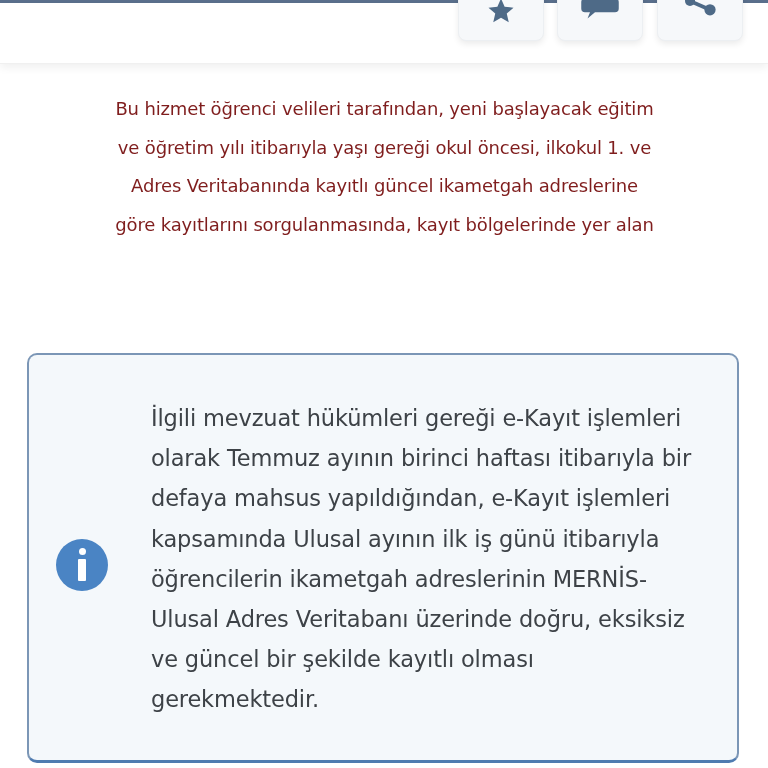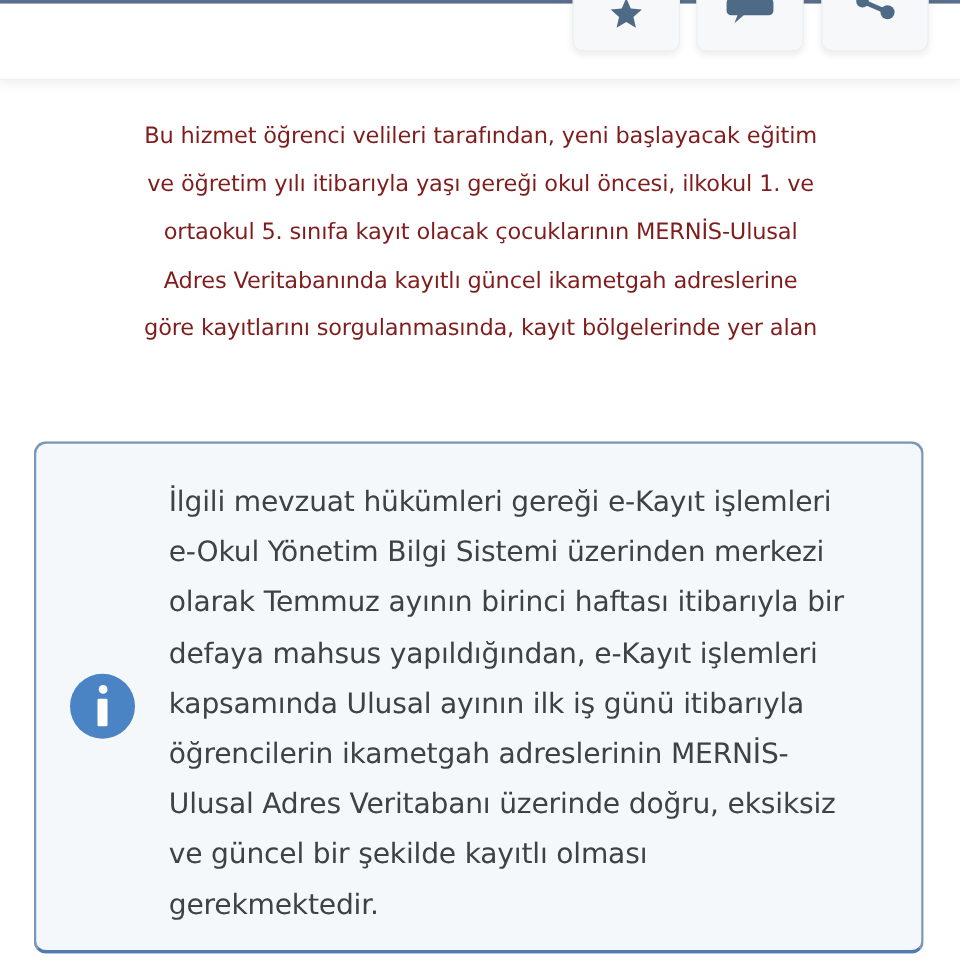--- a/index.html
+++ b/index.html
@@ -97,21 +97,21 @@
     }
     .info-text {
       position: absolute;
       left: 106px;
       top: 27px;
       width: 590px;
       font-size: 22.5px;
       line-height: 40.2px;
       color: #3d4247;
       letter-spacing: -0.15px;
-      margin: 0;
+      margin: 16px;
     }
     .line { display: block; white-space: nowrap; }
   </style>
 </head>
 <body>
 
 <div class="page">
   <div class="top-bar"></div>
 
   <div class="header">
@@ -130,33 +130,31 @@
         <circle cx="6" cy="4" r="4" fill="#4e6a87"></circle>
         <circle cx="22" cy="11" r="4.5" fill="#4e6a87"></circle>
         <line x1="6" y1="4" x2="22" y2="11" stroke="#4e6a87" stroke-width="3"></line>
       </svg>
     </div>
   </div>
 
   <p class="intro">
     <span class="line">Bu hizmet öğrenci velileri tarafından, yeni başlayacak eğitim</span>
     <span class="line">ve öğretim yılı itibarıyla yaşı gereği okul öncesi, ilkokul 1. ve</span>
-    <span class="line">ortaokul 5. sınıfa kayıt olacak çocuklarının MERNİS-Ulusal</span>
     <span class="line">Adres Veritabanında kayıtlı güncel ikametgah adreslerine</span>
     <span class="line">göre kayıtlarını sorgulanmasında, kayıt bölgelerinde yer alan</span>
   </p>
 
   <div class="info-box">
     <div class="info-icon">
       <div class="dot"></div>
       <div class="stem"></div>
     </div>
     <p class="info-text">
       <span class="line">İlgili mevzuat hükümleri gereği e-Kayıt işlemleri</span>
-      <span class="line">e-Okul Yönetim Bilgi Sistemi üzerinden merkezi</span>
       <span class="line">olarak Temmuz ayının birinci haftası itibarıyla bir</span>
       <span class="line">defaya mahsus yapıldığından, e-Kayıt işlemleri</span>
       <span class="line">kapsamında Ulusal ayının ilk iş günü itibarıyla</span>
       <span class="line">öğrencilerin ikametgah adreslerinin MERNİS-</span>
       <span class="line">Ulusal Adres Veritabanı üzerinde doğru, eksiksiz</span>
       <span class="line">ve güncel bir şekilde kayıtlı olması</span>
       <span class="line">gerekmektedir.</span>
     </p>
   </div>
 </div>

